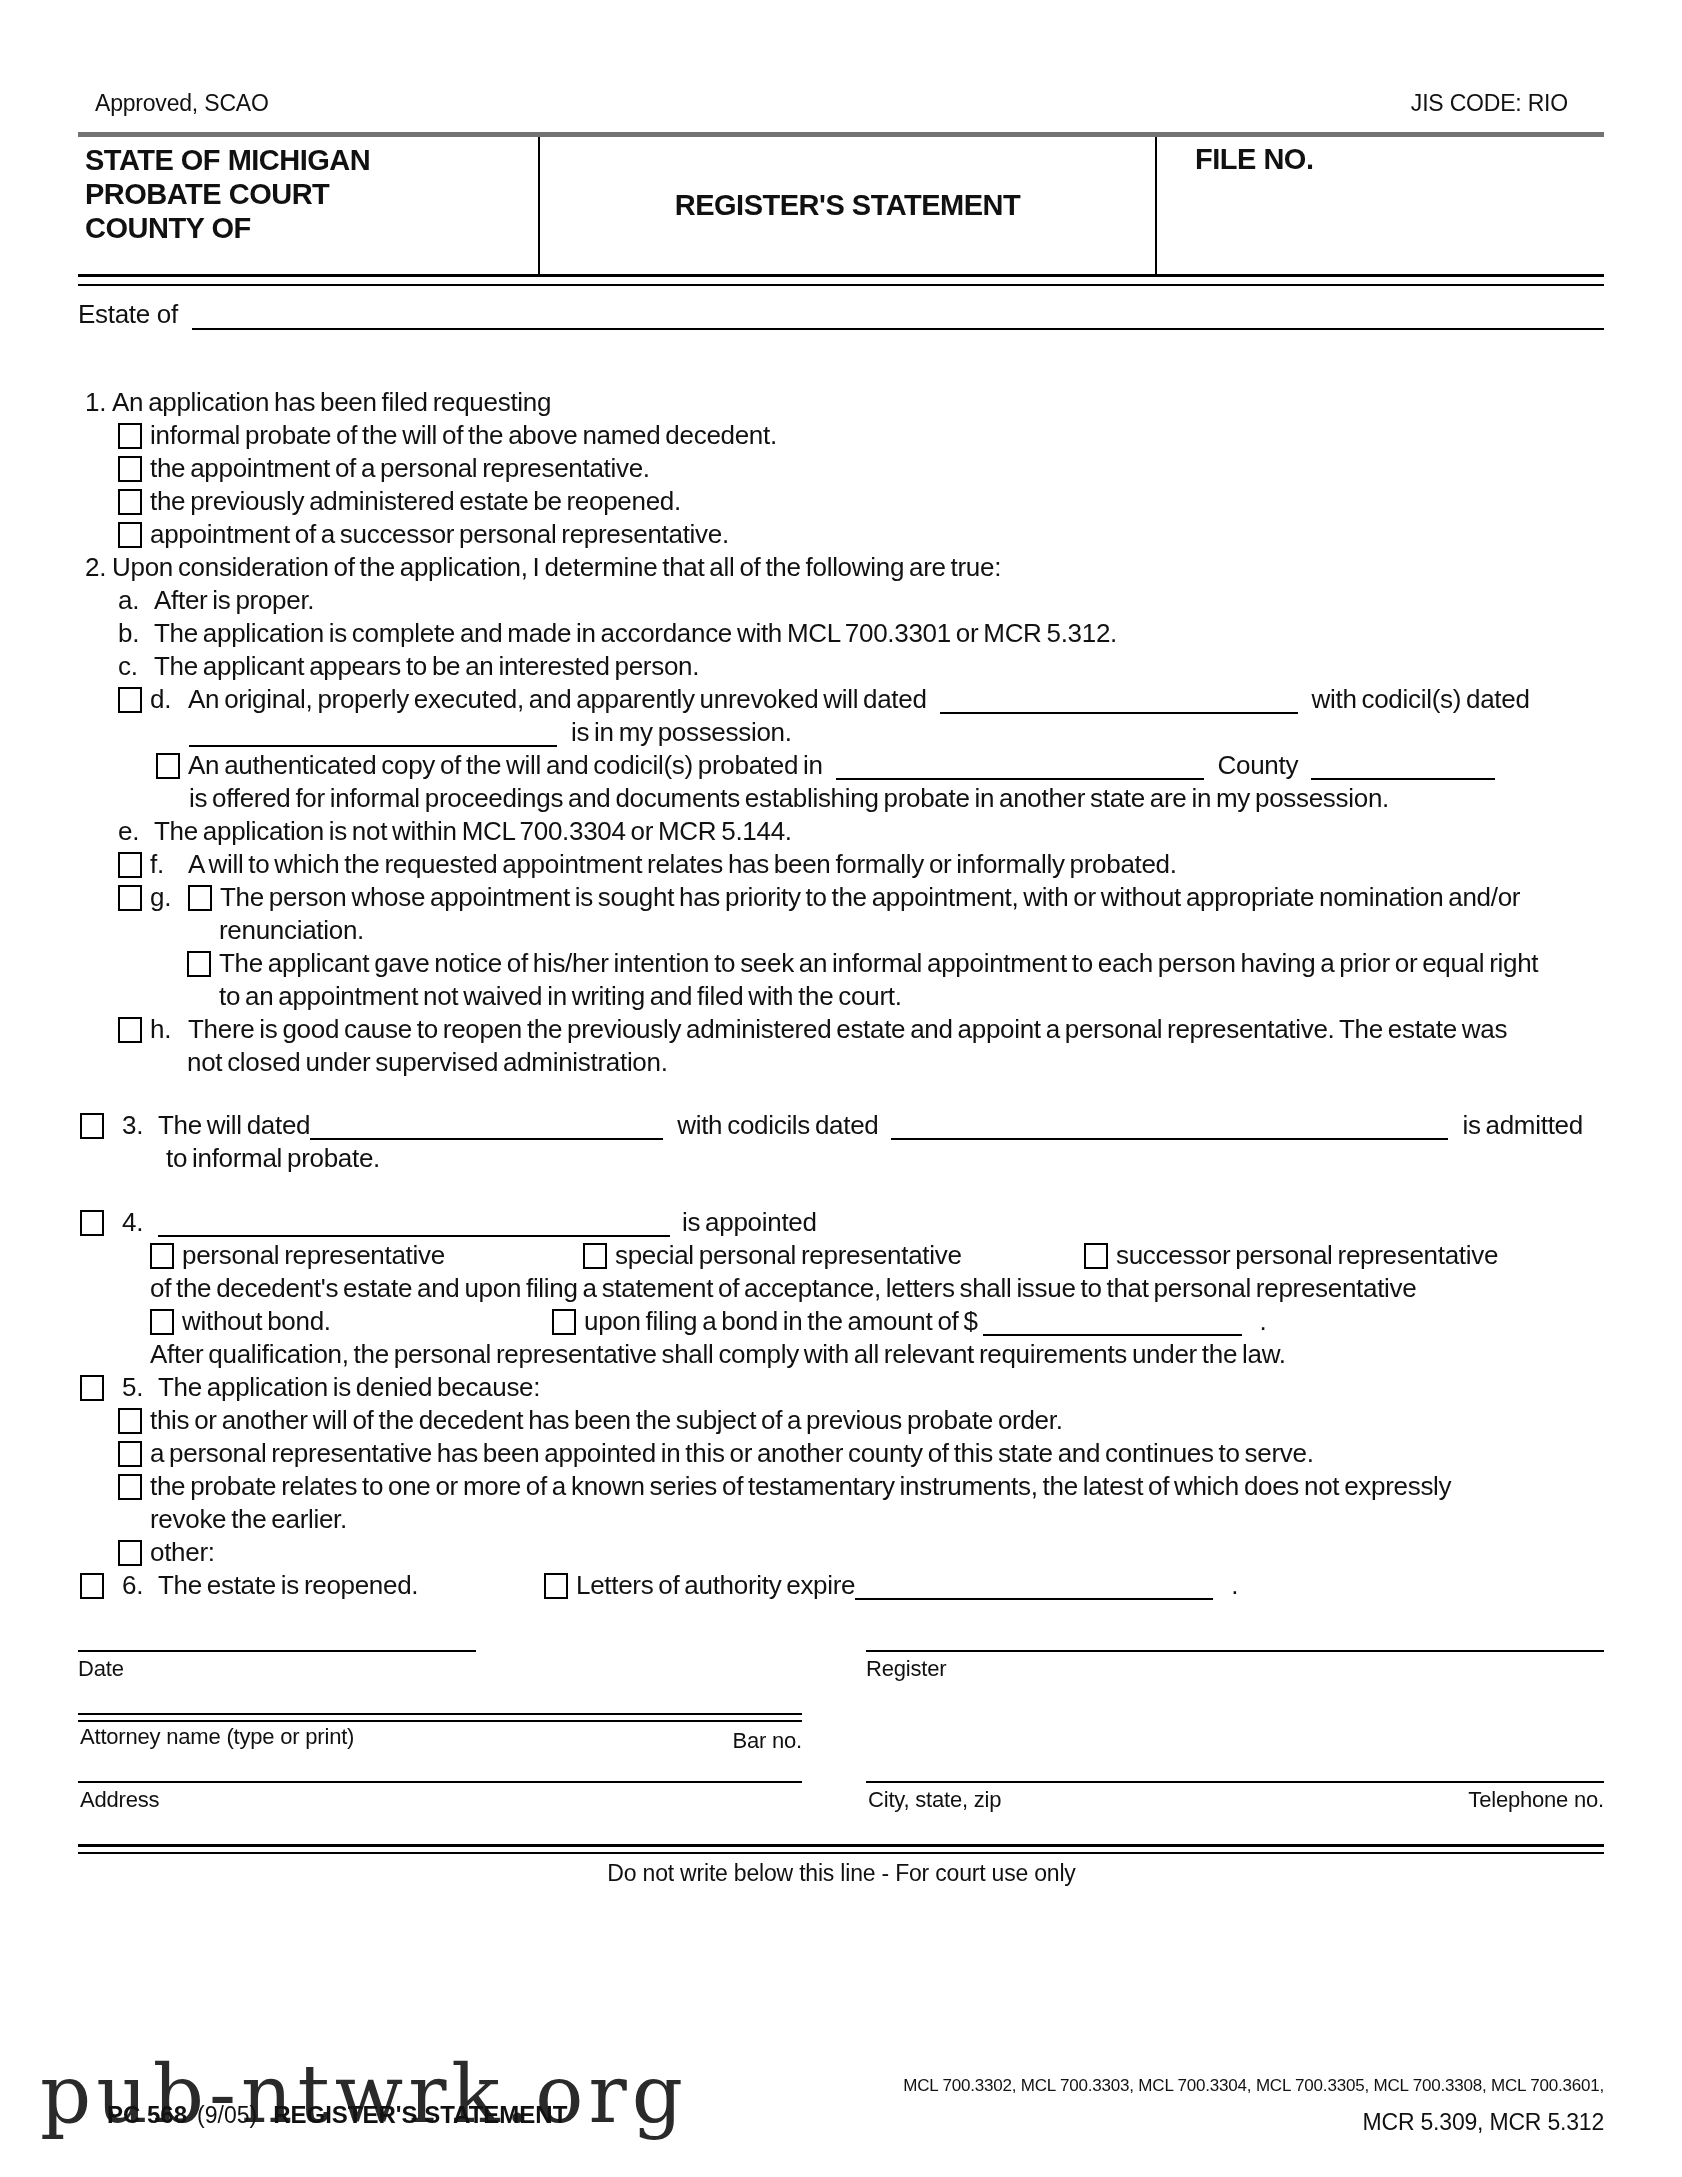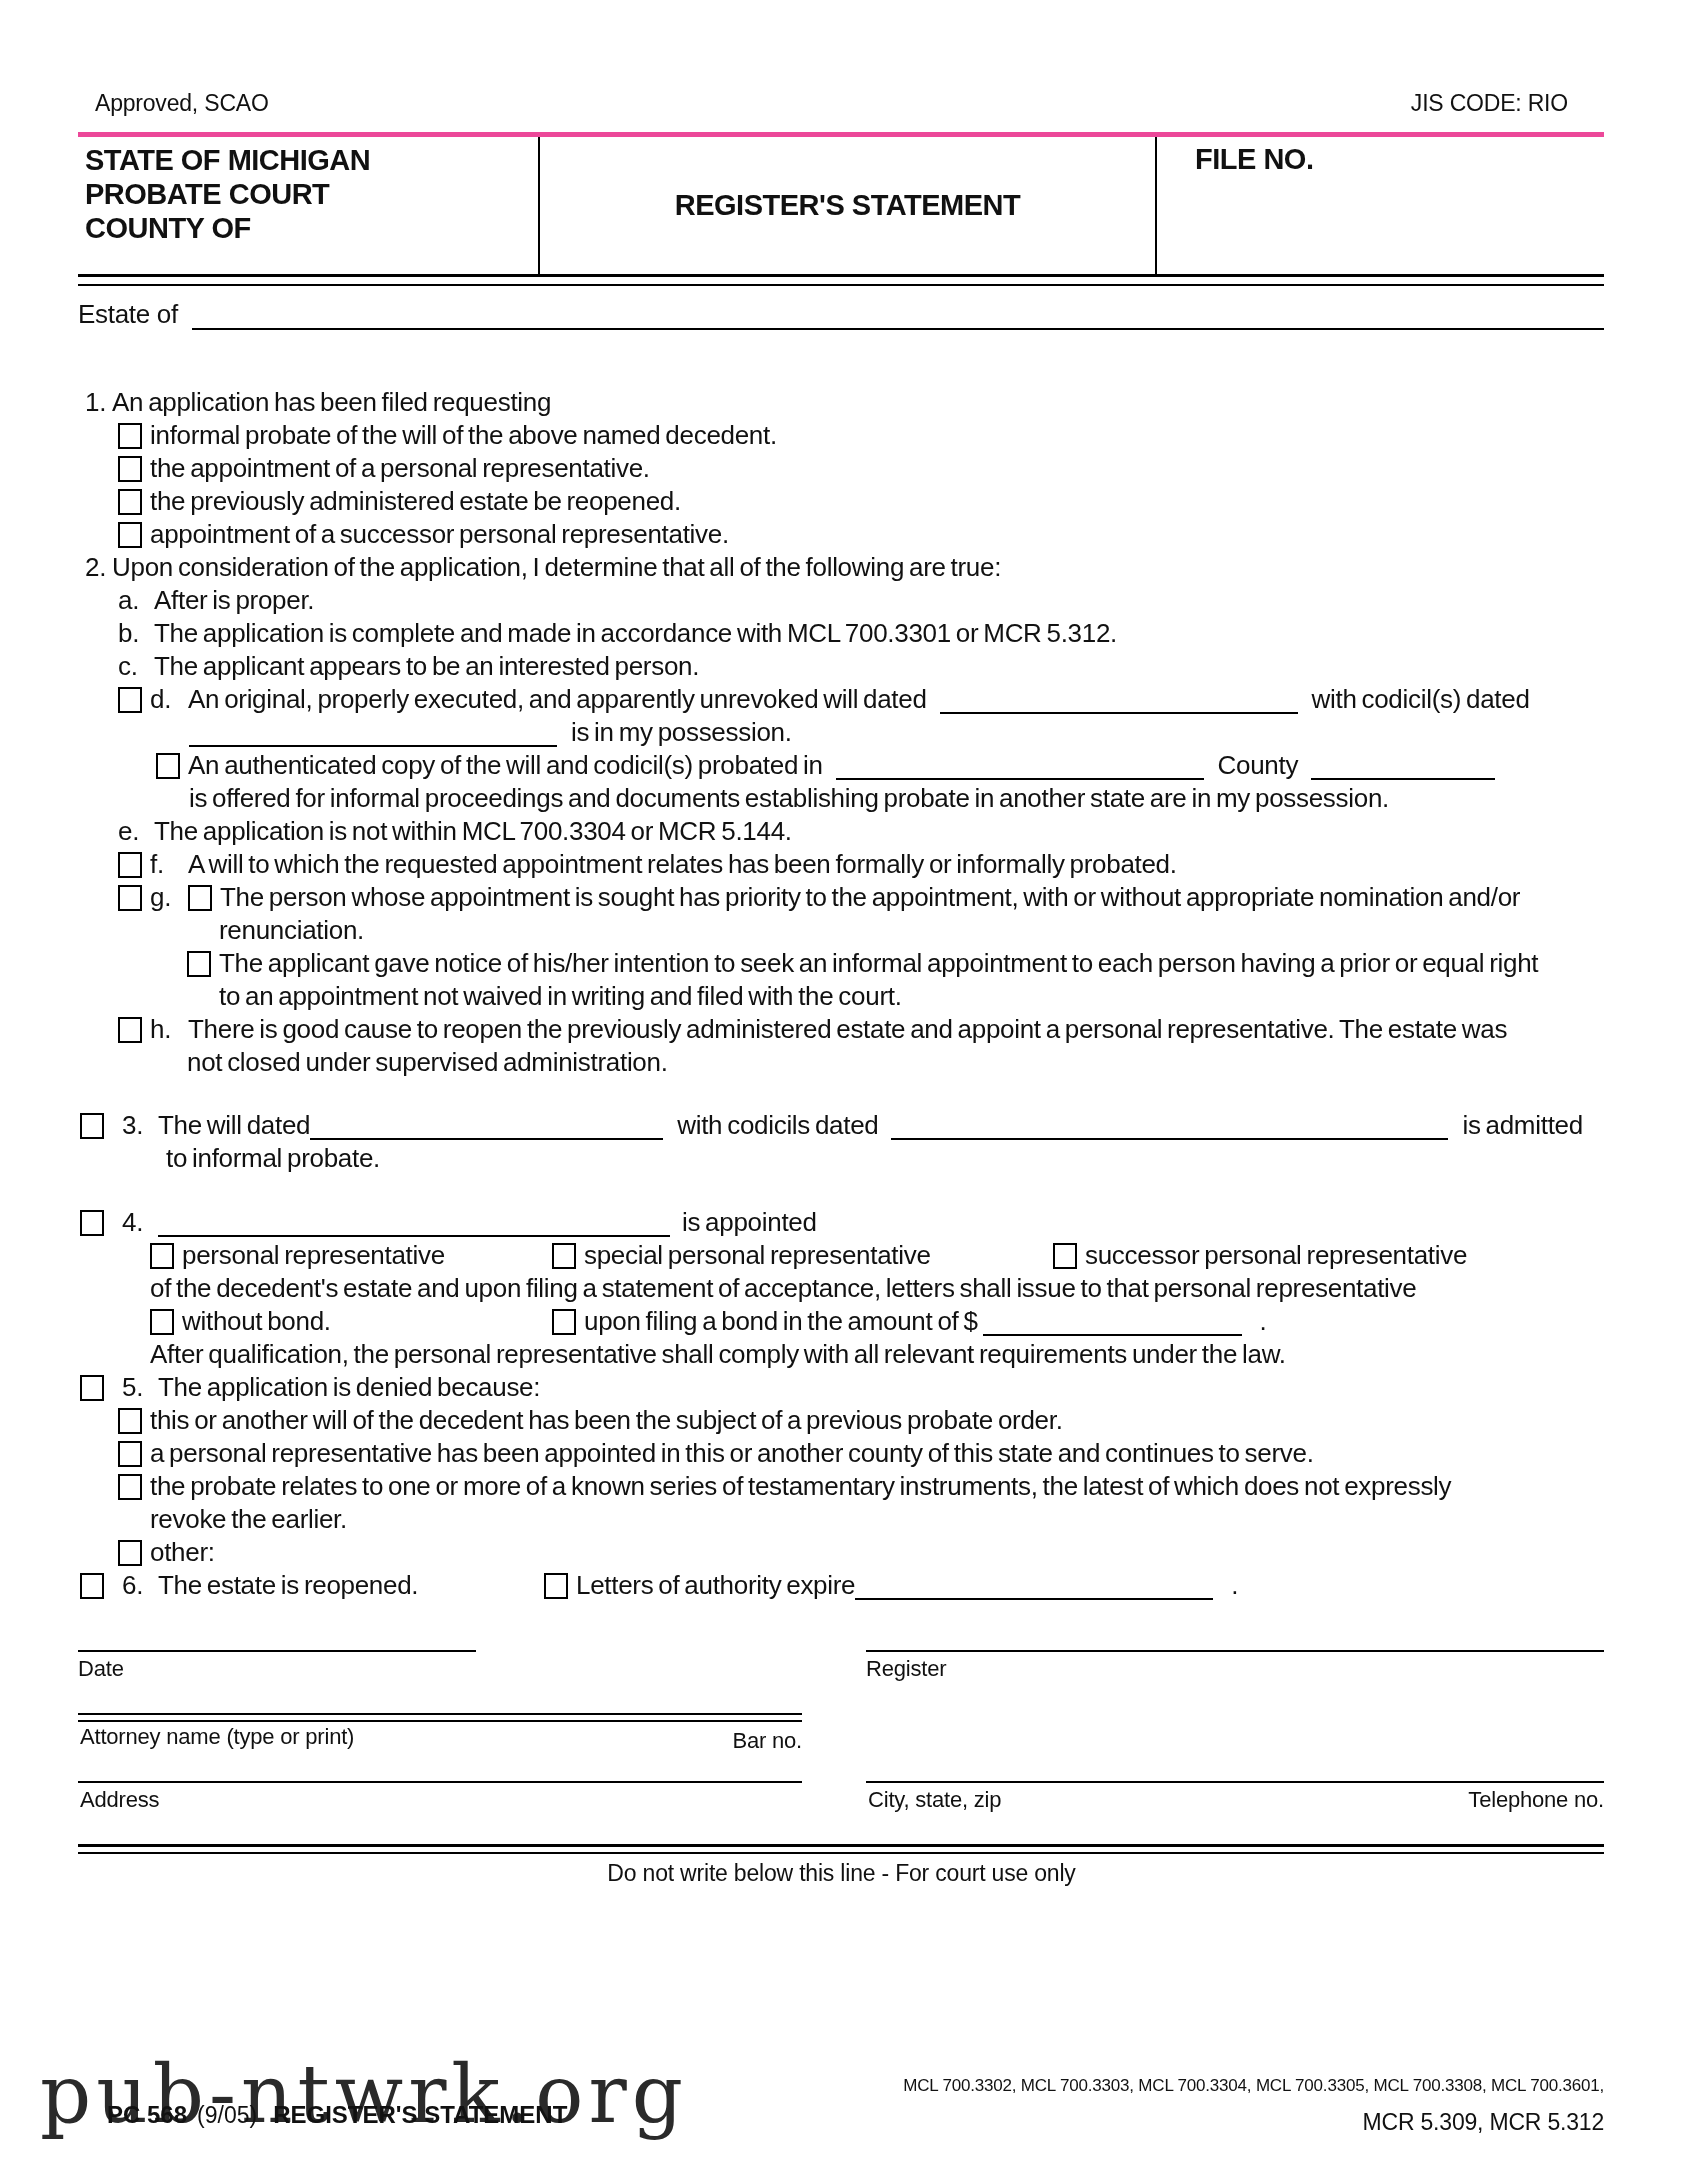--- a/index.html
+++ b/index.html
@@ -12,21 +12,21 @@
     overflow:hidden;
     margin:0 auto;
   }
   
   .approved{position:absolute;left:95px;top:90px;font-size:23px;letter-spacing:-0.2px;}
   .jiscode{position:absolute;left:1095px;top:90px;width:473px;text-align:right;font-size:23px;letter-spacing:-0.2px;}
 
   
   .hdrtable{
     position:absolute;left:78px;top:132px;width:1526px;height:137px;
-    border-top:5px solid #ec4899;border-bottom:3px solid #000;
+    border-top:5px solid #737373;border-bottom:3px solid #000;
     display:flex;box-sizing:content-box;
   }
   .hdr-underline{position:absolute;left:78px;top:284px;width:1526px;border-top:2px solid #000;height:0;}
   .cell{box-sizing:border-box;}
   .c1{width:460px;padding:6px 0 0 7px;font-weight:bold;font-size:29px;line-height:34px;letter-spacing:-0.5px;}
   .c2{width:619px;border-left:2px solid #000;border-right:2px solid #000;display:flex;align-items:center;justify-content:center;}
   .c2 .ttl{font-weight:bold;font-size:29px;letter-spacing:-0.5px;}
   .c3{flex:1;padding:6px 0 0 22px;font-weight:bold;font-size:29px;letter-spacing:-0.5px;margin-left:16px;}
 
   
@@ -54,21 +54,21 @@
   .lt{display:inline-block;width:36px;}
   .lt2{display:inline-block;width:38px;}
   .cb{
     display:inline-block;width:24px;height:26px;border:2px solid #000;
     box-sizing:border-box;vertical-align:-5px;margin-right:8px;background:#fff;
   }
   .blank{display:inline-block;border-bottom:2px solid #000;height:26px;vertical-align:-6px;}
   .w185{width:184px;}.w260{width:259px;}.w355{width:353px;}.w360{width:358px;}
   .w370{width:368px;}.w515{width:512px;}.w560{width:557px;}
   .optw1{display:inline-block;width:402px;}
-  .optw2{display:inline-block;width:501px;}
+  .optw2{display:inline-block;width:501px;margin-left:31px;}
   .i6a{display:inline-block;width:464px;}
   .per{margin-left:18px;}
   .mr14{margin-right:14px;}
   .mr12{margin-right:12px;}
   .ml8{margin-left:8px;}
 
   
   .sigline{position:absolute;border-top:2px solid #000;height:0;}
   .dbl{height:5px;border-bottom:2px solid #000;}
   .slabel{position:absolute;font-size:22px;letter-spacing:-0.2px;}

